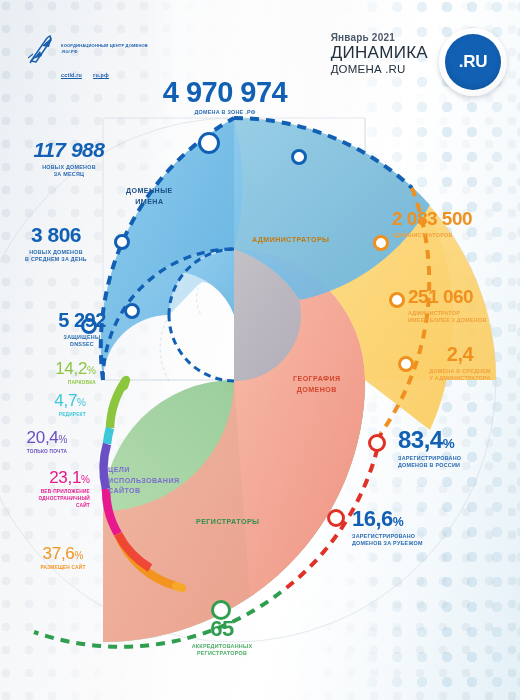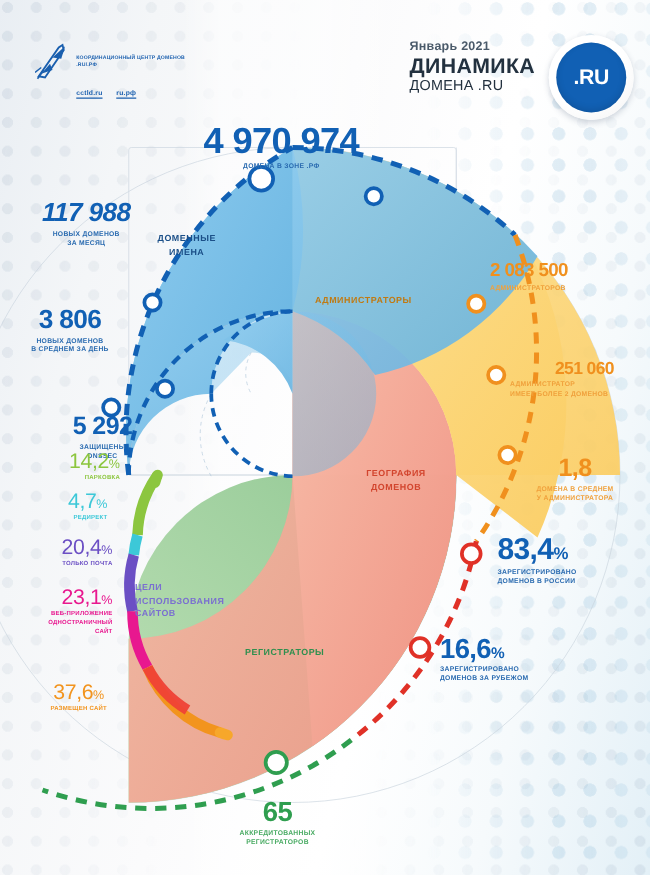--- a/index.html
+++ b/index.html
@@ -40,21 +40,21 @@
   
   .logo-block{position:absolute;left:28px;top:34px;width:130px;}
   .logo-row{display:flex;align-items:flex-start;gap:5px;}
   .logo-mark{width:28px;height:30px;flex:none;}
   .logo-txt{font-size:4.1px;line-height:1.45;color:#1a5fae;font-weight:700;letter-spacing:.15px;padding-top:9px;}
   .logo-links{margin-top:8px;display:flex;gap:11px;padding-left:33px;}
   .logo-links span{font-size:5.4px;font-weight:700;color:#1a5fae;border-bottom:1px solid #1a5fae;letter-spacing:.2px;}
 
   .hdr{position:absolute;right:92px;top:32px;text-align:left;}
   .hdr-date{font-size:10px;color:#4a5a6a;font-weight:700;letter-spacing:.2px;margin-bottom:1px;}
-  .hdr-t1{font-size:17px;font-weight:700;color:#23313f;letter-spacing:.3px;line-height:1.05;}
+  .hdr-t1{font-size:17px;font-weight:400;color:#23313f;letter-spacing:.3px;line-height:1.05;}
   .hdr-t2{font-size:11.5px;font-weight:400;color:#23313f;letter-spacing:.2px;line-height:1.3;}
   .ru-badge{
     position:absolute;right:13px;top:28px;width:68px;height:68px;border-radius:50%;
     background:radial-gradient(circle at 38% 32%, #ffffff 0 55%, #f2f2f2 100%);
     box-shadow:0 2px 5px rgba(40,60,90,.22);display:flex;align-items:center;justify-content:center;
   }
   .ru-inner{
     width:56px;height:56px;border-radius:50%;background:#1160b4;
     display:flex;align-items:center;justify-content:center;
     font-size:17px;font-weight:700;color:#fff;letter-spacing:-.3px;
@@ -62,21 +62,21 @@
   }
 
   
   .chart{position:absolute;left:0;top:0;width:520px;height:700px;}
 
   
   .lab{position:absolute;}
   .big{font-weight:700;line-height:.98;letter-spacing:-.5px;white-space:nowrap;}
   .pct{font-size:.56em;font-weight:700;letter-spacing:0;}
   .cap{font-size:5.4px;font-weight:700;line-height:1.45;letter-spacing:.25px;margin-top:3px;text-transform:uppercase;}
-  .ac{text-align:center;margin-top:21px;}
+  .ac{text-align:center;}
   .al{text-align:left;}
   .blue{color:#1160b4;}
   .orange{color:#f0901e;}
   .capblue{color:#2a6bb0;}
   .caporange{color:#f0a13c;}
 
   .sec-lab{position:absolute;font-size:7.1px;font-weight:700;letter-spacing:.45px;line-height:1.5;}
   .sec-blue{color:#1b4f88;}
   .sec-orange{color:#c07a12;}
   .sec-red{color:#d2452e;}
@@ -241,34 +241,34 @@
 
   <div class="lab ac" style="left:28px;top:311px;width:108px;">
     <div class="big blue" style="font-size:20px;">5 292</div>
     <div class="cap capblue">
       <div>ЗАЩИЩЕНЫ</div>
       <div>DNSSEC</div>
     </div>
   </div>
 
   <div class="lab al" style="left:392px;top:210px;width:126px;">
-    <div class="big orange" style="font-size:15px;">2 083 500</div>
+    <div class="big orange" style="font-size:19px;">2 083 500</div>
     <div class="cap caporange">АДМИНИСТРАТОРОВ</div>
   </div>
 
   <div class="lab al" style="left:408px;top:288px;width:112px;">
-    <div class="big orange" style="font-size:14px;margin-left:36px;">251 060</div>
+    <div class="big orange" style="font-size:19px;">251 060</div>
     <div class="cap caporange">
       <div>АДМИНИСТРАТОР</div>
       <div>ИМЕЕТ БОЛЕЕ 2 ДОМЕНОВ</div>
     </div>
   </div>
 
   <div class="lab ac" style="left:412px;top:345px;width:96px;">
-    <div class="big orange" style="font-size:20px;">1,8</div>
+    <div class="big orange" style="font-size:20px;">2,4</div>
     <div class="cap caporange">
       <div>ДОМЕНА В СРЕДНЕМ</div>
       <div>У АДМИНИСТРАТОРА</div>
     </div>
   </div>
 
   <div class="lab al" style="left:398px;top:428px;width:122px;">
     <div class="big blue" style="font-size:24px;">
       <span>83,4</span><span class="pct">%</span>
     </div>
@@ -319,21 +319,21 @@
     <div class="gauge-cap" style="color:#8cc63f;">ПАРКОВКА</div>
   </div>
 
   <div class="gauge-lab" style="left:8px;top:392px;width:78px;text-align:right;">
     <div class="gauge-num" style="color:#3cc8d8;">
       <span>4,7</span><span class="pct">%</span>
     </div>
     <div class="gauge-cap" style="color:#3cc8d8;">РЕДИРЕКТ</div>
   </div>
 
-  <div class="gauge-lab" style="left:4px;top:429px;width:86px;text-align:right;">
+  <div class="gauge-lab" style="left:4px;top:429px;width:86px;text-align:center;">
     <div class="gauge-num" style="color:#6b4fc4;">
       <span>20,4</span><span class="pct">%</span>
     </div>
     <div class="gauge-cap" style="color:#6b4fc4;">ТОЛЬКО ПОЧТА</div>
   </div>
 
   <div class="gauge-lab" style="left:4px;top:469px;width:86px;text-align:right;">
     <div class="gauge-num" style="color:#e8188f;">
       <span>23,1</span><span class="pct">%</span>
     </div>

